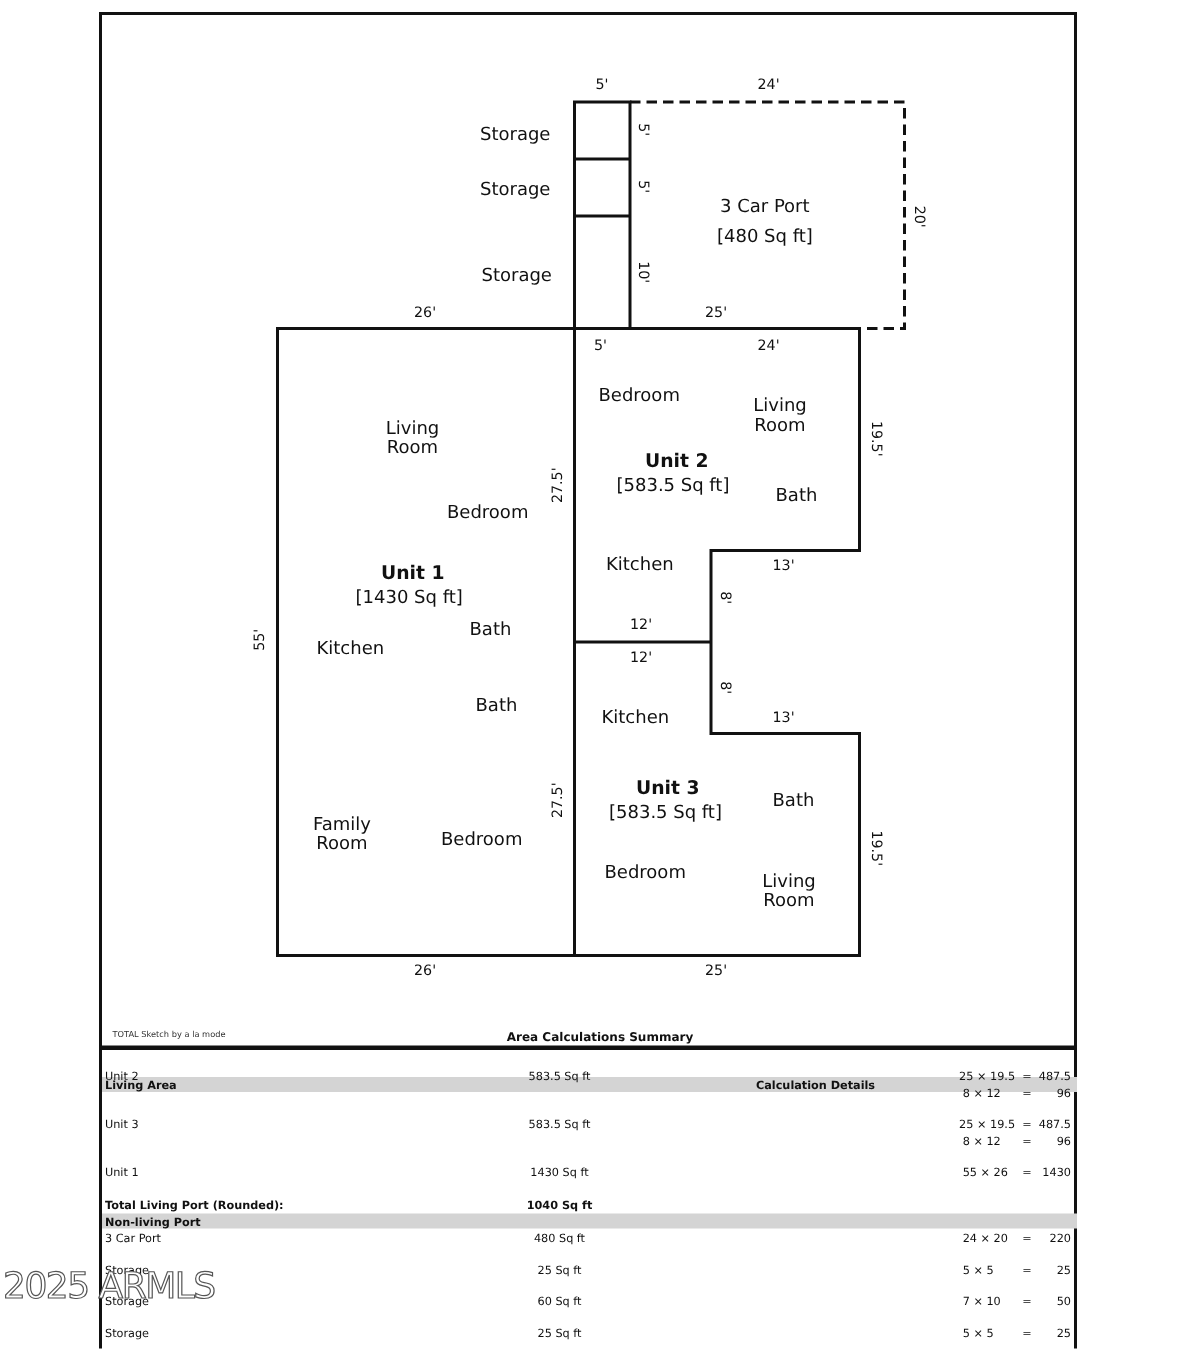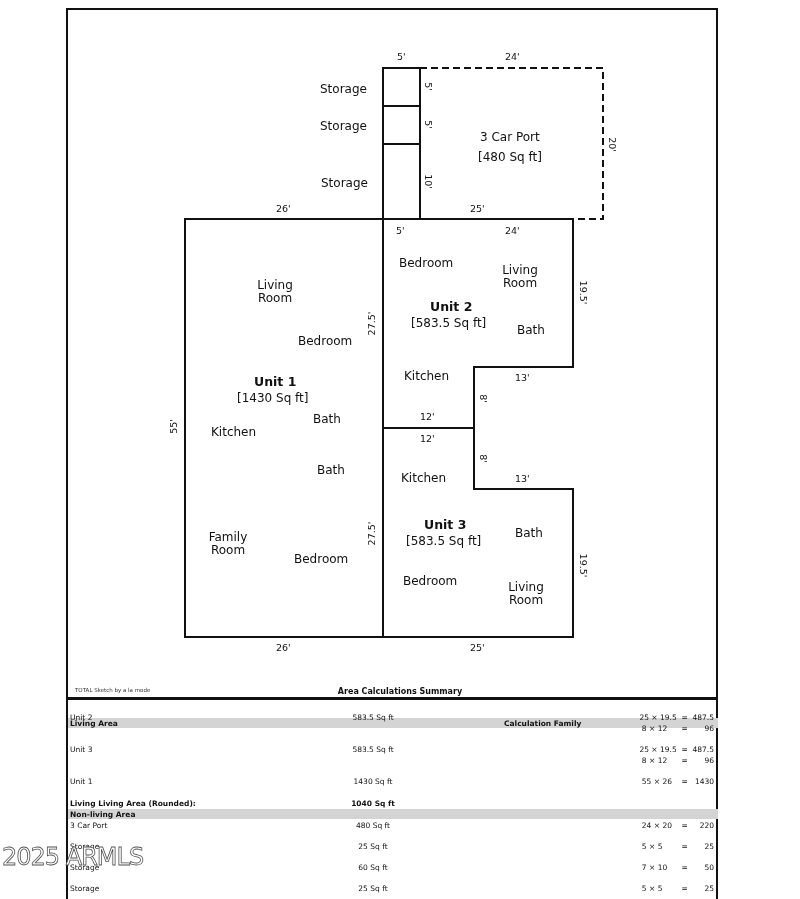--- a/index.html
+++ b/index.html
@@ -62,21 +62,21 @@
 <div class="dim" style="left:276px;top:203px;">26'</div>
 <div class="dim" style="left:276px;top:642px;">26'</div>
 <div class="vdim-l" style="left:166px;top:421px;">55'</div>
 <div class="lbl" style="left:255px;top:279px;width:40px;white-space:normal;">Living Room</div>
 <div class="lbl" style="left:298px;top:335px;">Bedroom</div>
 <div class="lbl unit-title" style="left:254px;top:375px;">Unit 1</div>
 <div class="lbl" style="left:237px;top:392px;">[1430 Sq ft]</div>
 <div class="lbl" style="left:313px;top:413px;">Bath</div>
 <div class="lbl" style="left:211px;top:426px;">Kitchen</div>
 <div class="lbl" style="left:317px;top:464px;">Bath</div>
-<div class="lbl" style="left:206px;top:531px;width:44px;white-space:normal;">Family Room</div>
+<div class="lbl" style="left:206px;top:543px;width:44px;white-space:normal;">Family Room</div>
 <div class="lbl" style="left:294px;top:553px;">Bedroom</div>
 
 <div class="dim" style="left:470px;top:203px;">25'</div>
 <div class="dim" style="left:396px;top:225px;">5'</div>
 <div class="dim" style="left:505px;top:225px;">24'</div>
 <div class="vdim" style="left:572px;top:287px;">19.5'</div>
 <div class="vdim-l" style="left:360px;top:318px;">27.5'</div>
 <div class="lbl" style="left:399px;top:257px;">Bedroom</div>
 <div class="lbl" style="left:500px;top:264px;width:40px;white-space:normal;">Living Room</div>
 <div class="lbl unit-title" style="left:430px;top:300px;">Unit 2</div>
@@ -100,21 +100,21 @@
 <div class="lbl" style="left:506px;top:581px;width:40px;white-space:normal;">Living Room</div>
 <div class="dim" style="left:470px;top:642px;">25'</div>
 
 <div class="credit">TOTAL Sketch by a la mode</div>
 <div class="sum-title">Area Calculations Summary</div>
 <div class="sep"></div>
 
 <div class="table">
   <div class="hdr" style="top:17px;">
     <span style="left:2px;">Living Area</span>
-    <span style="left:436px;">Calculation Family</span>
+    <span style="left:436px;">Calculation Details</span>
   </div>
 
   <div class="row" style="top:12px;">
     <span class="name">Unit 2</span>
     <span class="area">583.5 Sq ft</span>
     <div class="calc">
       <div class="calcline">25 × 19.5  =  487.5</div>
       <div class="calcline">8 × 12      =       96</div>
     </div>
   </div>
@@ -130,26 +130,26 @@
 
   <div class="row" style="top:76px;">
     <span class="name">Unit 1</span>
     <span class="area">1430 Sq ft</span>
     <div class="calc">
       <div class="calcline">55 × 26    =   1430</div>
     </div>
   </div>
 
   <div class="row bold" style="top:98px;">
-    <span class="name">Living Living Area (Rounded):</span>
+    <span class="name">Total Living Port (Rounded):</span>
     <span class="area">1040 Sq ft</span>
   </div>
 
   <div class="hdr" style="top:108px;">
-    <span style="left:2px;">Non-living Area</span>
+    <span style="left:2px;">Non-living Port</span>
   </div>
 
   <div class="row" style="top:120px;">
     <span class="name">3 Car Port</span>
     <span class="area">480 Sq ft</span>
     <div class="calc">
       <div class="calcline">24 × 20    =     220</div>
     </div>
   </div>
 

